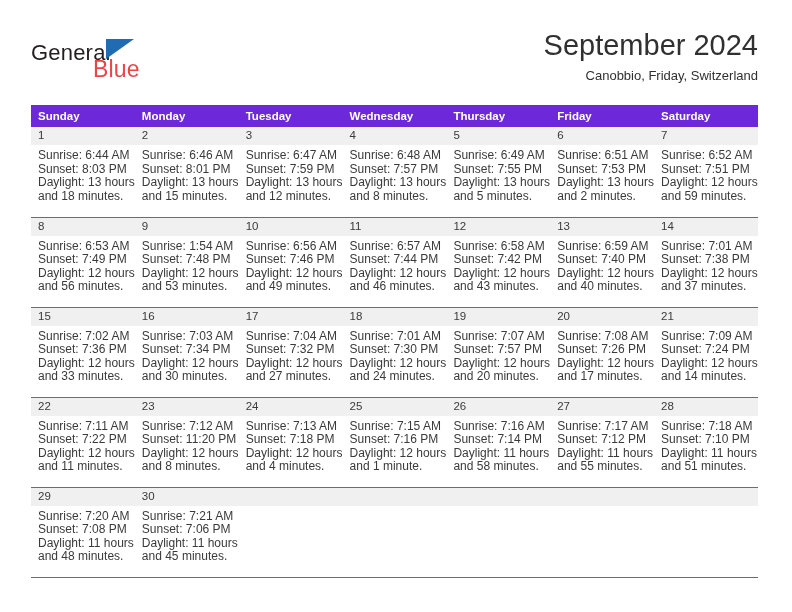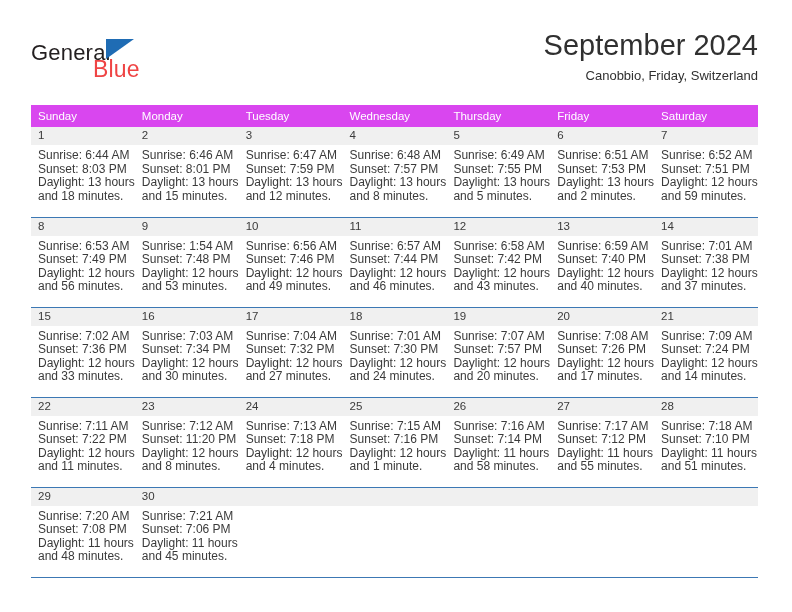--- a/index.html
+++ b/index.html
@@ -86,24 +86,24 @@
   
   .calendar {
     position: absolute;
     left: 31px;
     top: 105px;
     width: 727px;
     border-collapse: collapse;
     table-layout: fixed;
   }
   .calendar th {
-    background: #d946ef;
+    background: #6d28d9;
     color: #ffffff;
     font-size: 11.5px;
-    font-weight: normal;
+    font-weight: bold;
     text-align: left;
     padding: 5px 0 5px 7px;
     height: 11px;
     border: none;
   }
   .week-row {
     height: 90px;
   }
   .daycell {
     vertical-align: top;

